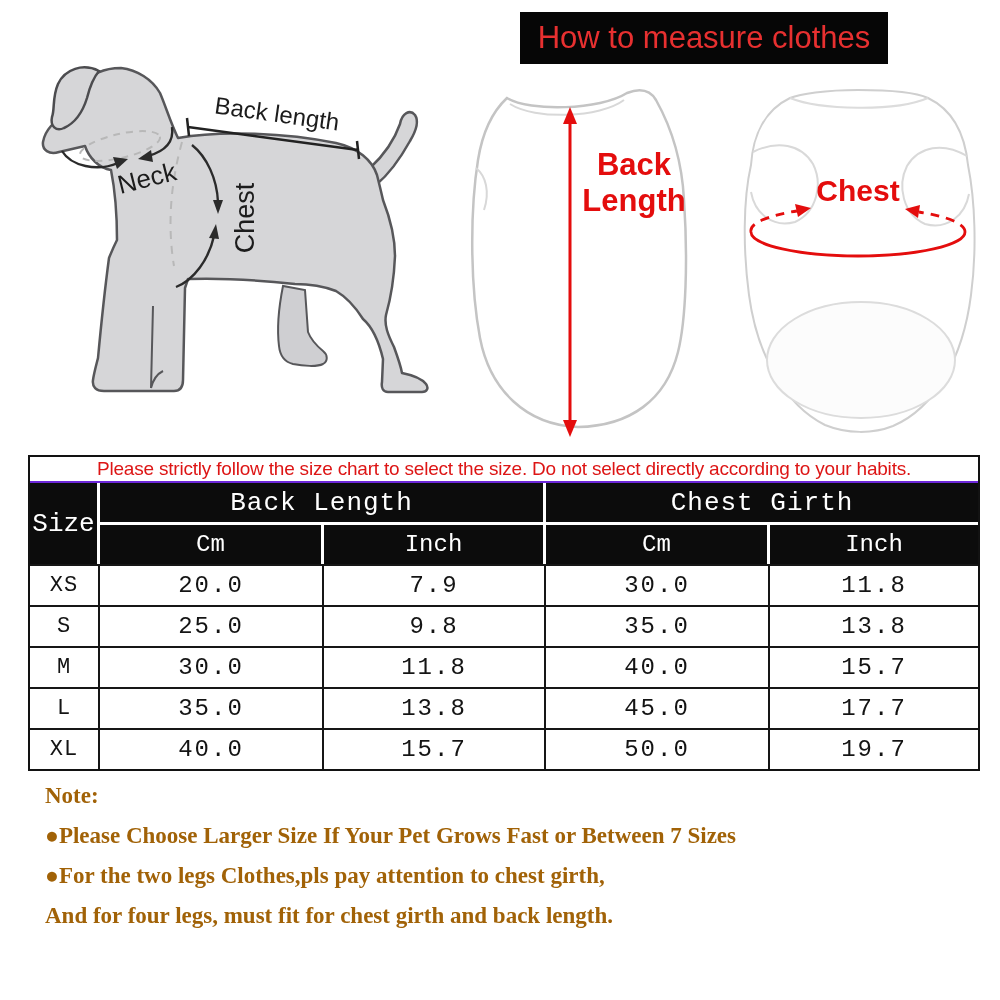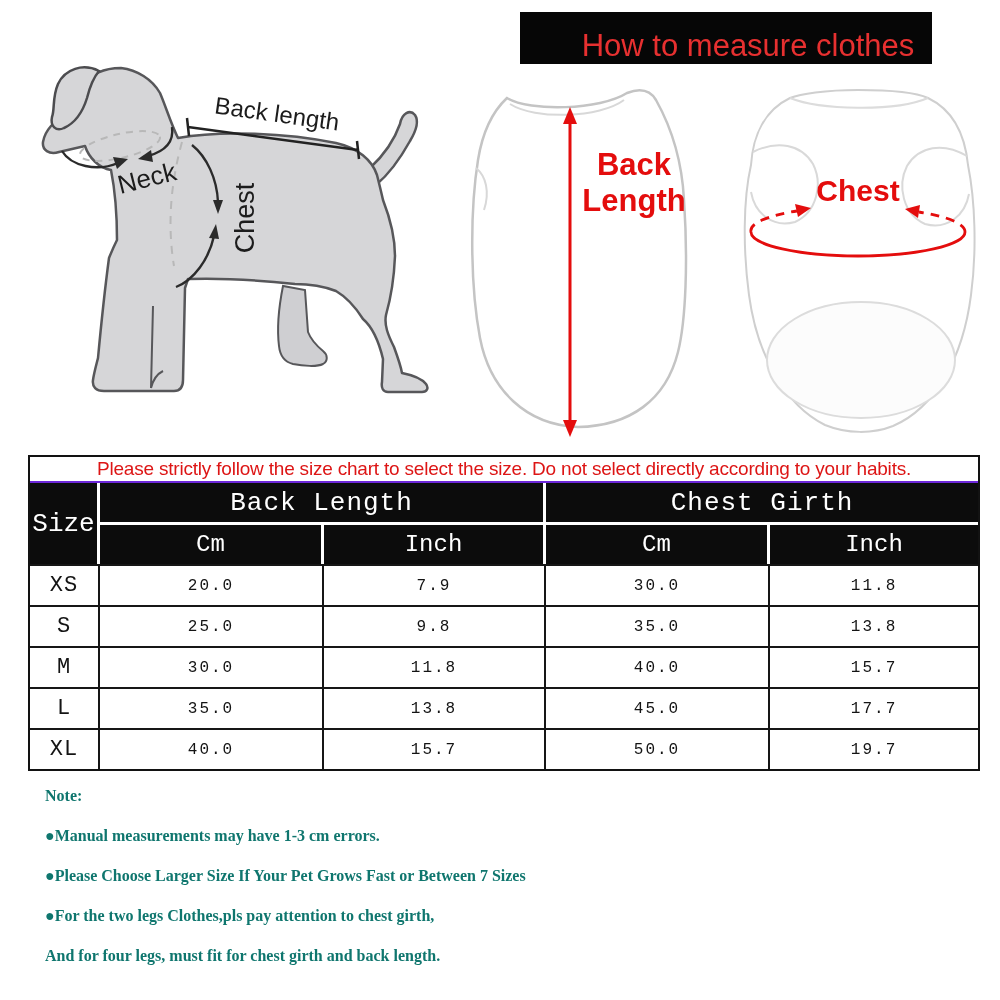--- a/index.html
+++ b/index.html
@@ -2,21 +2,21 @@
 <html><head>
 <meta charset="utf-8">
 <style>
   html,body{margin:0;padding:0;background:#fff;}
   .canvas{position:relative;width:1000px;height:1000px;background:#ffffff;overflow:hidden;
           font-family:"Liberation Sans",sans-serif;}
   .abs{position:absolute;}
 
   
   .title-box{left:520px;top:12px;width:368px;height:52px;background:#060606;
-             display:flex;align-items:flex-end;justify-content:center;padding-left:44px;}
+             display:flex;align-items:center;justify-content:center;}
   .title-text{color:#e73030;font-size:31px;font-weight:400;letter-spacing:0px;white-space:nowrap;}
 
   
   .dog-label{color:#1c1c1c;font-weight:400;}
   .backlength-label{left:197px;top:100px;width:160px;text-align:center;font-size:24px;
                     transform:rotate(8deg);transform-origin:center;}
   .neck-label{left:107px;top:163px;width:80px;text-align:center;font-size:26px;
               transform:rotate(-14deg);transform-origin:center;}
   .chestdog-label{left:194px;top:204px;width:100px;height:28px;text-align:center;font-size:27px;
                   transform:rotate(-90deg);transform-origin:center;}
@@ -29,28 +29,28 @@
   table.size-table{table-layout:fixed;width:100%;border-spacing:0;font-family:"Liberation Mono",monospace;}
   table.size-table td{box-sizing:border-box;text-align:center;vertical-align:middle;padding:0;}
   td.warn{height:26px;font-family:"Liberation Sans",sans-serif;font-size:19px;color:#dd1515;
           border-bottom:2px solid #6d28d9;letter-spacing:-0.2px;}
   td.hblk{background:#0c0c0c;color:#ffffff;}
   td.corner{font-size:26px;border-right:3px solid #ffffff;}
   td.ghdr{height:42px;font-size:26px;border-bottom:3px solid #ffffff;letter-spacing:1px;}
   td.gsep{border-right:3px solid #ffffff;}
   td.uhdr{height:39px;font-size:24px;}
   td.usep{border-right:3px solid #ffffff;}
-  td.data{height:41px;font-size:16px;color:#141414;letter-spacing:2px;
+  td.data{height:41px;font-size:24px;color:#141414;letter-spacing:2px;
           border-top:2px solid #161616;border-right:2px solid #161616;}
   td.data:last-child{border-right:none;}
   td.sizecol{font-size:22px;letter-spacing:1px;}
 
   
   .notes{left:45px;top:784px;width:900px;font-family:"Liberation Serif",serif;font-weight:700;
-         color:#0f766e;font-size:16px;}
+         color:#a16207;font-size:23px;}
   .notes .nline{margin:0 0 16px 0;line-height:24px;white-space:nowrap;}
 </style>
 </head>
 <body>
 
 <div class="canvas">
 
   <div class="abs title-box">
     <span class="title-text">How to measure clothes</span>
   </div>
@@ -172,19 +172,18 @@
           <td class="data">15.7</td>
           <td class="data">50.0</td>
           <td class="data">19.7</td>
         </tr>
       </tbody>
     </table>
   </div>
 
   <div class="abs notes">
     <div class="nline">Note:</div>
-    <div class="nline">●Manual measurements may have 1-3 cm errors.</div>
     <div class="nline">●Please Choose Larger Size If Your Pet Grows Fast or Between 7 Sizes</div>
     <div class="nline">●For the two legs Clothes,pls pay attention to chest girth,</div>
     <div class="nline">And for four legs, must fit for chest girth and back length.</div>
   </div>
 
 </div>
 
 </body></html>

